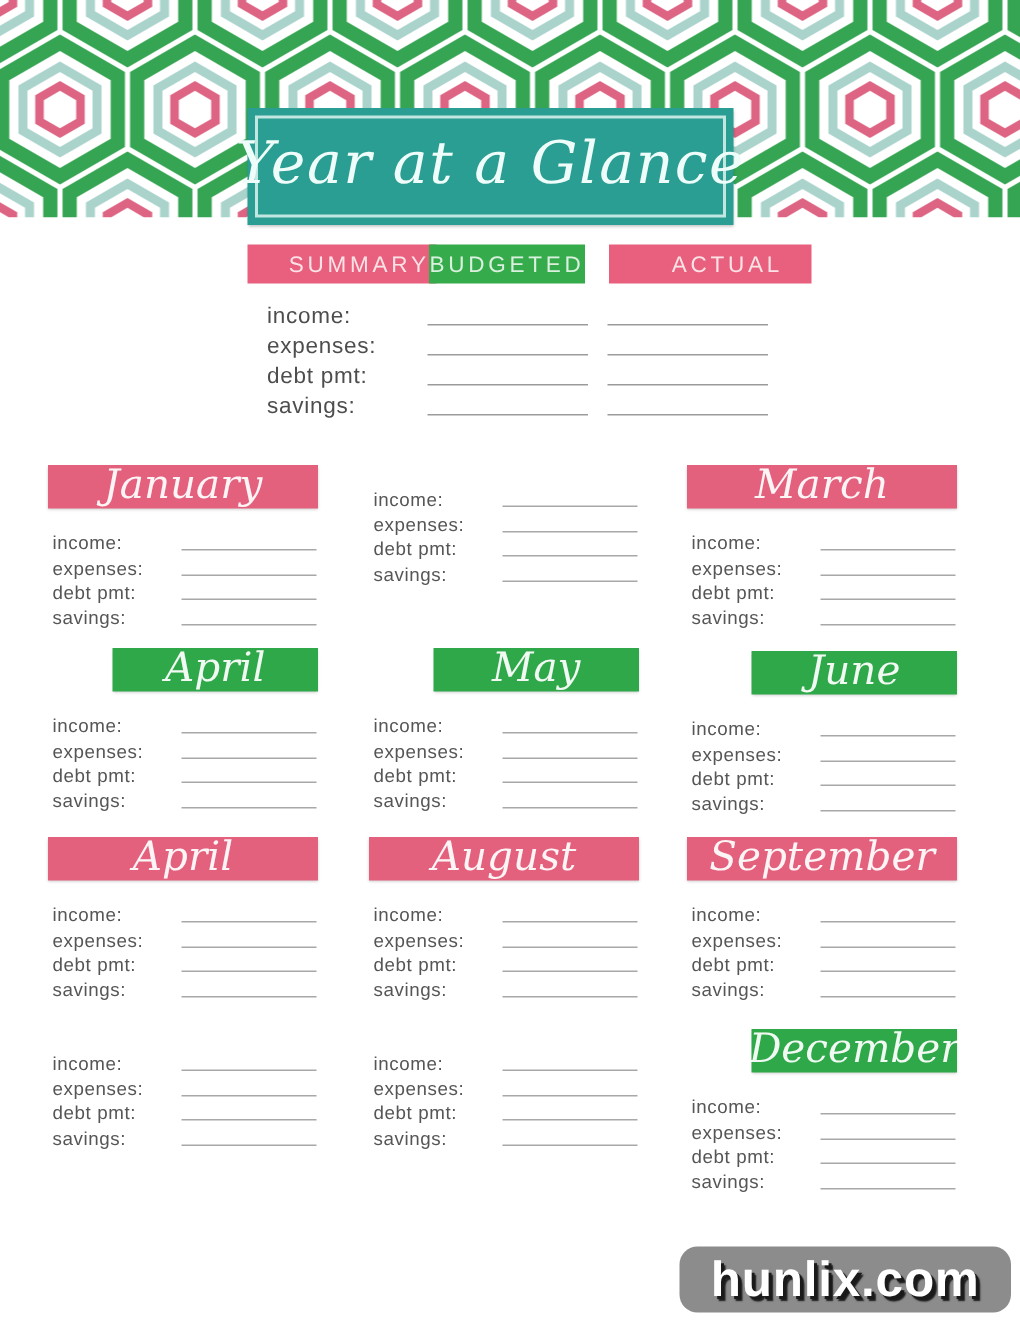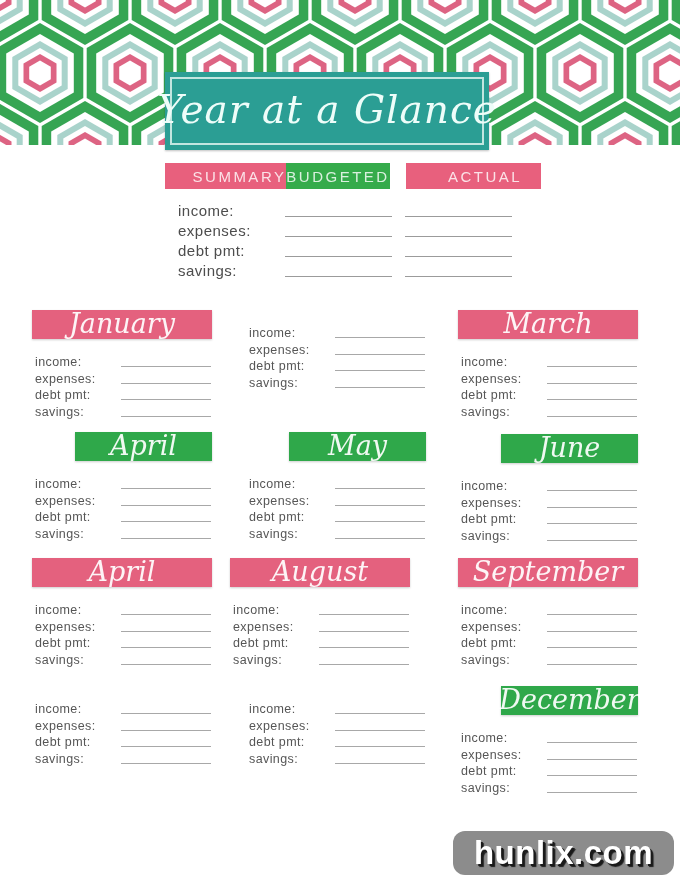--- a/index.html
+++ b/index.html
@@ -299,21 +299,21 @@
           <span class="mlabel">debt pmt:</span>
           <span class="mline"></span>
         </div>
       <div class="mrow">
           <span class="mlabel">savings:</span>
           <span class="mline"></span>
         </div>
     </div>
   </div>
 
-  <div class="month" style="left:230px;top:558px">
+  <div class="month" style="left:246px;top:558px">
     <div class="month-banner" data-color="pink">
       <span class="month-name">August</span>
     </div>
     <div class="month-rows">
       <div class="mrow">
           <span class="mlabel">income:</span>
           <span class="mline"></span>
         </div>
       <div class="mrow">
           <span class="mlabel">expenses:</span>

